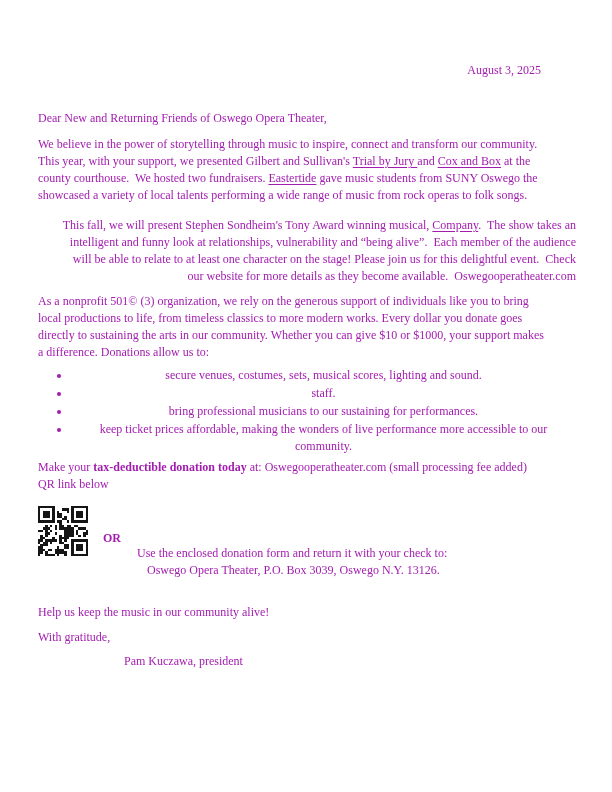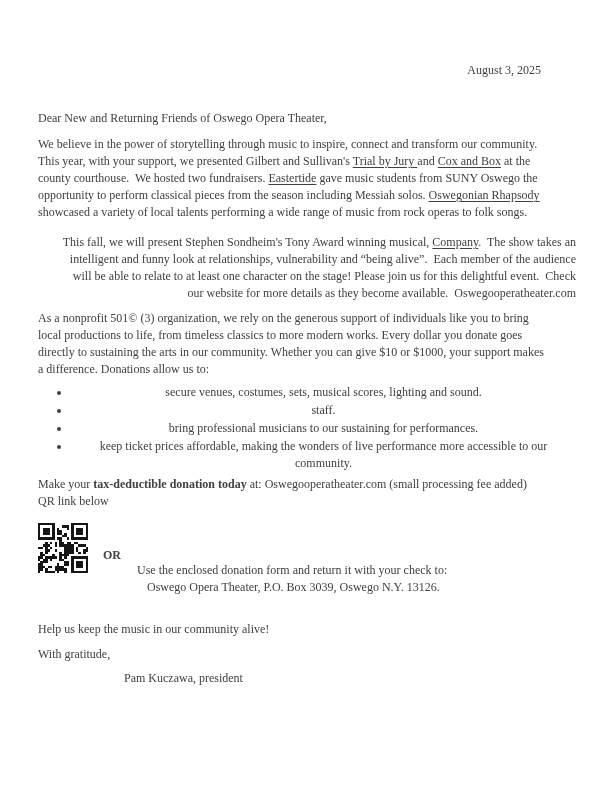--- a/index.html
+++ b/index.html
@@ -9,21 +9,21 @@
   }
   .page {
     position: relative;
     width: 612px;
     height: 792px;
     background: #ffffff;
     overflow: hidden;
     font-family: "Liberation Serif", "DejaVu Serif", serif;
     font-size: 12px;
     line-height: 17px;
-    color: #404040;
+    color: #a21caf;
   }
   .content {
     padding: 62px 36px 0 38px;
   }
   .line { white-space: pre; }
   .u { text-decoration: underline; text-underline-offset: 2px; }
   .b { font-weight: bold; }
 
   .date       { text-align: right; margin-right: 35px; }
   .salutation { margin-top: 31px; }
@@ -53,21 +53,20 @@
   <div class="content">
 
     <div class="date">August 3, 2025</div>
 
     <div class="salutation line">Dear New and Returning Friends of Oswego Opera Theater,</div>
 
     <div class="para-1">
         <div class="line"><span>We believe in the power of storytelling through music to inspire, connect and transform our community.</span></div>
         <div class="line"><span>This year, with your support, we presented Gilbert and Sullivan's </span><span class="u">Trial by Jury </span><span>and </span><span class="u">Cox and Box</span><span> at the</span></div>
         <div class="line"><span>county courthouse.  We hosted two fundraisers. </span><span class="u">Eastertide</span><span> gave music students from SUNY Oswego the</span></div>
-        <div class="line"><span>opportunity to perform classical pieces from the season including Messiah solos. </span><span class="u">Oswegonian Rhapsody</span></div>
         <div class="line"><span>showcased a variety of local talents performing a wide range of music from rock operas to folk songs.</span></div>
       </div>
 
     <div class="para-2">
         <div class="line"><span>This fall, we will present Stephen Sondheim's Tony Award winning musical, </span><span class="u">Company</span><span>.  The show takes an</span></div>
         <div class="line"><span>intelligent and funny look at relationships, vulnerability and “being alive”.  Each member of the audience</span></div>
         <div class="line"><span>will be able to relate to at least one character on the stage! Please join us for this delightful event.  Check</span></div>
         <div class="line"><span>our website for more details as they become available.  Oswegooperatheater.com</span></div>
       </div>
 

